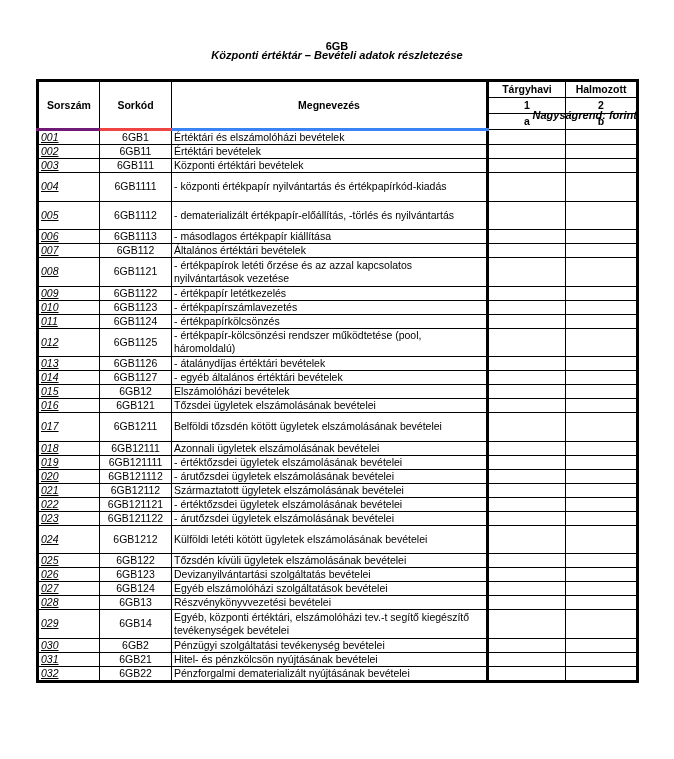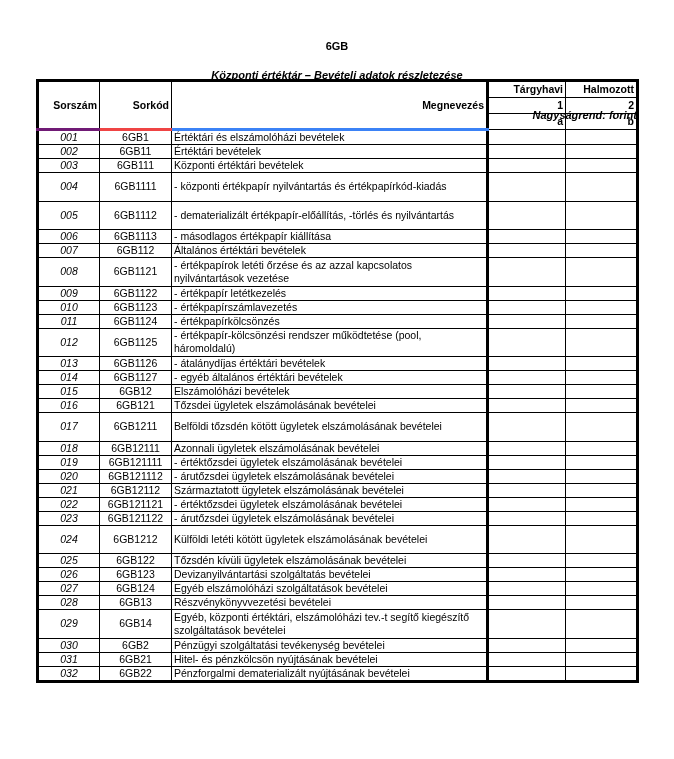--- a/index.html
+++ b/index.html
@@ -1,31 +1,31 @@
 <!DOCTYPE html>
 <html><head>
 <meta charset="utf-8">
 <style>
   html, body { margin: 0; padding: 0; background: #ffffff; }
   body { width: 674px; height: 759px; position: relative; overflow: hidden;
          font-family: "Liberation Sans", sans-serif; color: #000; }
   .title { position: absolute; left: 0; width: 674px; top: 40px; text-align: center;
            font-weight: bold; font-size: 11px; line-height: 13px; }
   .subtitle { position: absolute; left: 0; width: 674px; top: 49px; text-align: center;
-              font-weight: bold; font-style: italic; font-size: 11px; line-height: 13px; margin-top: 20px; }
+              font-weight: bold; font-style: italic; font-size: 11px; line-height: 13px; }
   .unit { position: absolute; right: 37px; top: 65px; font-weight: bold; font-style: italic;
           font-size: 11px; line-height: 13px; margin-top: 44px; }
   table.grid { position: absolute; left: 36px; top: 79px; width: 602px;
                border-collapse: collapse; border: 3px solid #000; table-layout: fixed; }
   table.grid td, table.grid th { border: 1px solid #000; padding: 0 2px; font-size: 10.5px;
                line-height: 13px; vertical-align: middle; overflow: hidden; }
-  th { font-weight: bold; text-align: right; margin-top: 12px; }
+  th { font-weight: bold; text-align: center; margin-top: 12px; }
   .hdr th { height: 15px; }
   .hdr-bottom th, .hdr-bottom td { border-bottom: 3px solid #000; }
-  .c-num { text-align: center; font-style: italic; }
+  .c-num { font-style: italic; text-decoration: underline; }
   .c-code { text-align: center; }
   .c-name { text-align: left; margin-left: 48px; }
   .thick-r { border-right: 3px solid #000 !important; }
   tr.row1 td { height: 13px; }
   tr.row2 td { height: 27.5px; }
   .cell-empty { background: #fff; }
 </style>
 </head>
 <body>
 
@@ -251,21 +251,21 @@
       <tr class="row1">
         <td class="c-num">028</td>
         <td class="c-code">6GB13</td>
         <td class="c-name thick-r">Részvénykönyvvezetési bevételei</td>
         <td class="cell-empty"></td>
         <td class="cell-empty"></td>
       </tr>
       <tr class="row2">
         <td class="c-num">029</td>
         <td class="c-code">6GB14</td>
-        <td class="c-name thick-r">Egyéb, központi értéktári, elszámolóházi tev.-t segítő kiegészítő szolgáltatások bevételei</td>
+        <td class="c-name thick-r">Egyéb, központi értéktári, elszámolóházi tev.-t segítő kiegészítő tevékenységek bevételei</td>
         <td class="cell-empty"></td>
         <td class="cell-empty"></td>
       </tr>
       <tr class="row1">
         <td class="c-num">030</td>
         <td class="c-code">6GB2</td>
         <td class="c-name thick-r">Pénzügyi szolgáltatási tevékenység bevételei</td>
         <td class="cell-empty"></td>
         <td class="cell-empty"></td>
       </tr>

